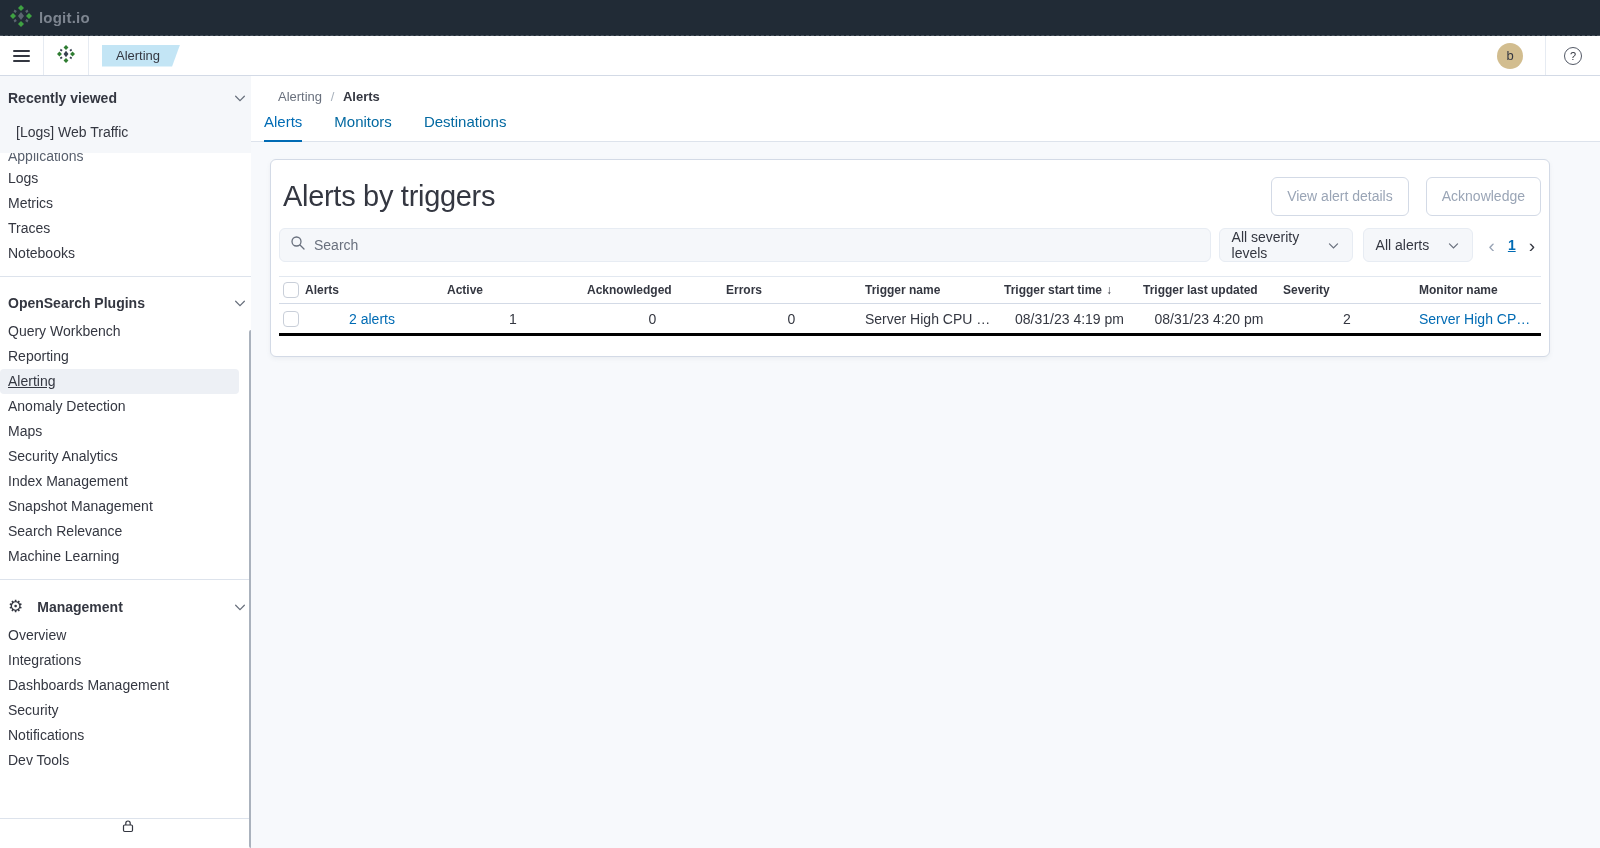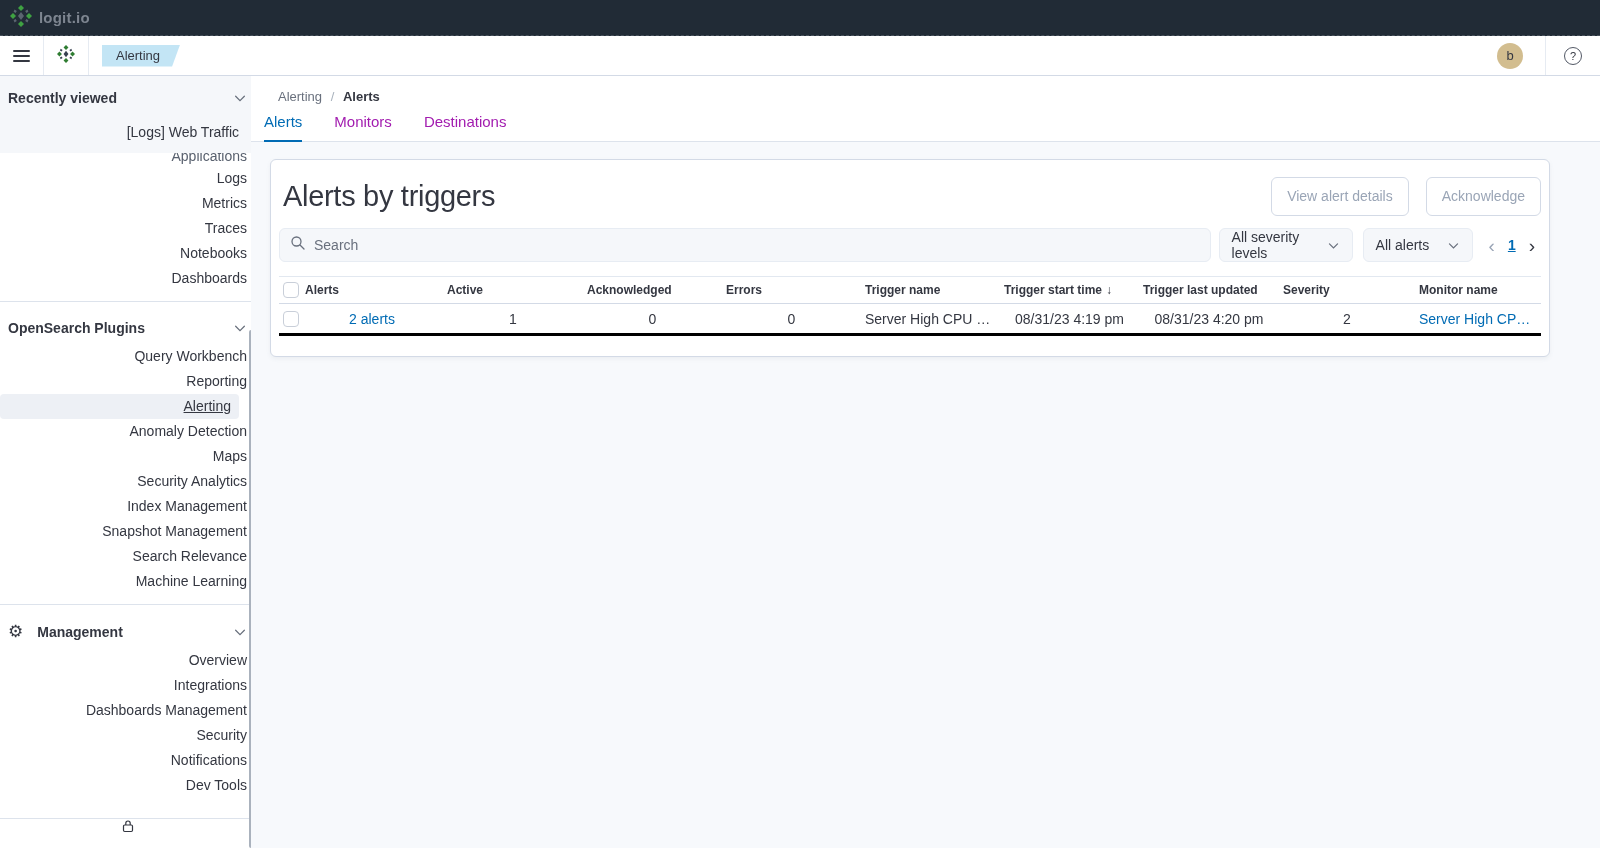--- a/index.html
+++ b/index.html
@@ -27,21 +27,21 @@
   .hdr-right { margin-left: auto; display: flex; align-items: center; height: 100%; }
   .avatar { width: 26px; height: 26px; border-radius: 50%; background: #d2bd8f;
     display: flex; align-items: center; justify-content: center; font-size: 13px; color: #343741; cursor: pointer; }
   .help-circle { width: 18px; height: 18px; border-radius: 50%; border: 1.4px solid #535966;
     display: flex; align-items: center; justify-content: center; font-size: 11px; color: #343741; cursor: pointer; }
   .hdr-sec.avatar-sec { padding: 0 22px; }
   .hdr-sec.help-sec { padding: 0 18px; }
 
   
   .sidebar { position: absolute; top: 76px; left: 0; width: 256px; height: 772px;
-    background: #fff; border-right: 1px solid #d3dae6; display: flex; flex-direction: column; text-align: right; }
+    background: #fff; border-right: 1px solid #d3dae6; display: flex; flex-direction: column; }
   .recent-group { background: #f5f7fa; padding: 12px 8px 8px 8px; }
   .group-header { display: flex; align-items: center; justify-content: space-between;
     font-size: 14px; font-weight: 700; color: #343741; padding: 2px 0 2px 0; cursor: pointer; }
   .recent-group .nav-item { margin-top: 12px; padding-bottom: 6px; }
   .nav-scroll { flex: 1; overflow: hidden; padding-top: 0; }
   .nav-item { font-size: 14px; color: #343741; padding: 0 8px; height: 25px; line-height: 25px;
     cursor: pointer; white-space: nowrap; }
   .nav-item.clipped { height: 13px; overflow: hidden; }
   .nav-item.clipped .clip-inner { display: block; margin-top: -9px; color: #58606e; }
   .nav-item.active { background: #edf0f5; border-radius: 4px; margin: 0 16px 0 0;
@@ -57,21 +57,21 @@
     background: #aab2bd; border-radius: 2px; cursor: pointer; }
 
   
   .main { position: absolute; top: 76px; left: 251px; width: 1349px; height: 772px;
     display: flex; flex-direction: column; background: #fff; }
   .crumb-row { padding: 13px 0 0 27px; font-size: 13px; }
   .crumb-parent { color: #69707d; cursor: pointer; }
   .crumb-sep { color: #a9b2bd; padding: 0 5px; }
   .crumb-current { color: #343741; font-weight: 700; }
   .tabs-row { display: flex; gap: 32px; padding: 9px 0 0 13px; border-bottom: 1px solid #dde3ec; }
-  .tab { font-size: 15px; padding-bottom: 10px; cursor: pointer; color: #a21caf; }
+  .tab { font-size: 15px; padding-bottom: 10px; cursor: pointer; color: #0369a1; }
   .tab.active { color: #006BB4; border-bottom: 2px solid #006BB4; margin-bottom: -1px; }
   .content { flex: 1; background: #f7f9fc; padding: 17px 50px 0 19px; }
 
   
   .panel { background: #fff; border: 1px solid #d3dae6; border-radius: 6px;
     box-shadow: 0 2px 4px rgba(105,112,125,.08); padding: 16px 8px 20px 8px; }
   .panel-head { display: flex; align-items: center; height: 40px; margin-bottom: 12px; }
   .panel-title { font-size: 29px; font-weight: 400; color: #343741; letter-spacing: -.3px; padding-left: 4px; }
   .panel-actions { margin-left: auto; display: flex; gap: 17px; }
   .btn-disabled { height: 39px; padding: 0 15px; background: #fff; border: 1px solid #d3dae6;
@@ -185,21 +185,20 @@
   </div>
 
   <div class="nav-scroll">
     <div class="nav-item clipped">
       <span class="clip-inner">Applications</span>
     </div>
     <div class="nav-item">Logs</div>
     <div class="nav-item">Metrics</div>
     <div class="nav-item">Traces</div>
     <div class="nav-item">Notebooks</div>
-    <div class="nav-item">Dashboards</div>
 
     <div class="side-divider"></div>
 
     <div class="sec-header">
       <span class="label">OpenSearch Plugins</span>
       <span class="chev chev-icon">
         <svg width="14" height="14" viewBox="0 0 16 16">
             <path d="M3 6l5 5 5-5" fill="none" stroke="#69707d" stroke-width="1.4" stroke-linecap="round"></path>
           </svg>
       </span>

